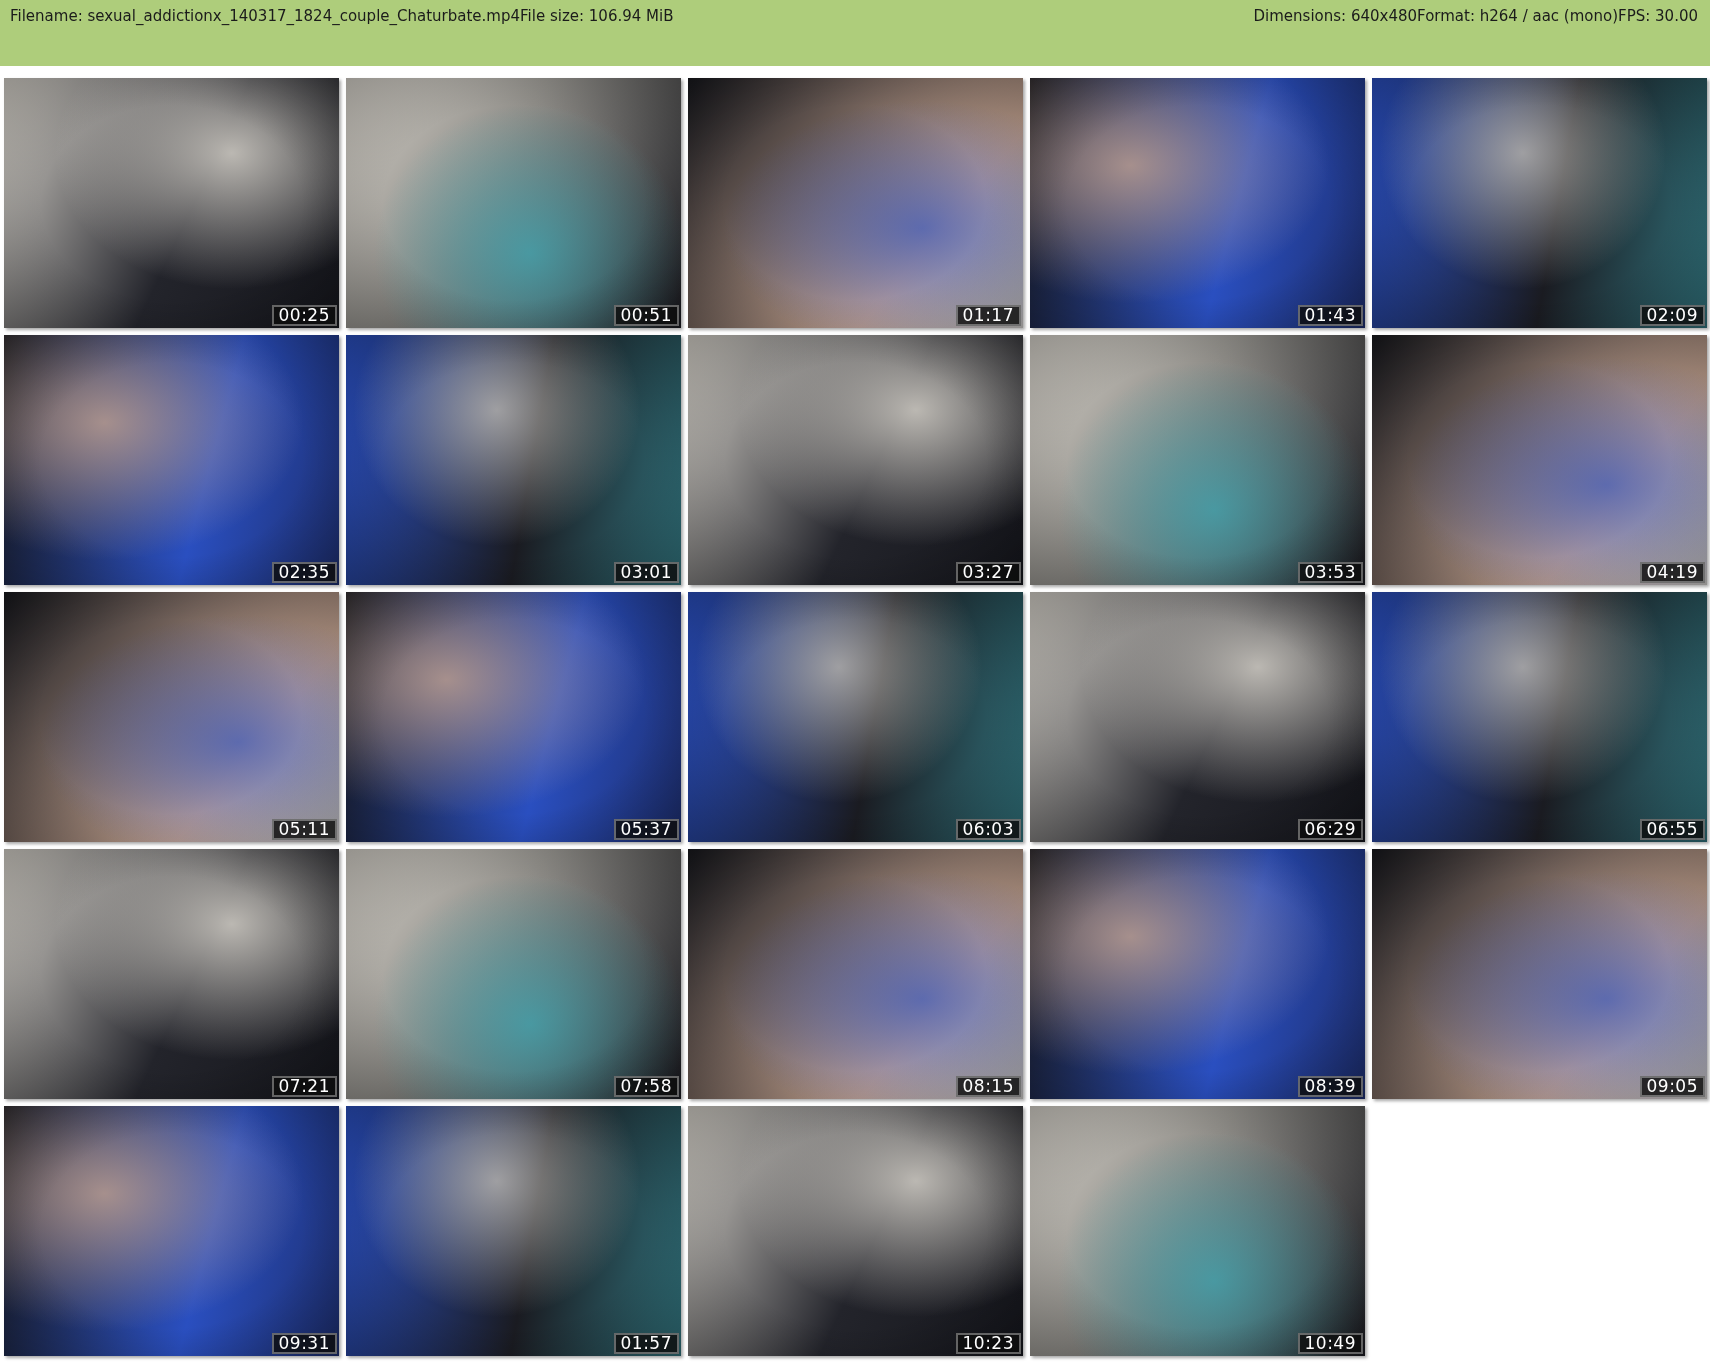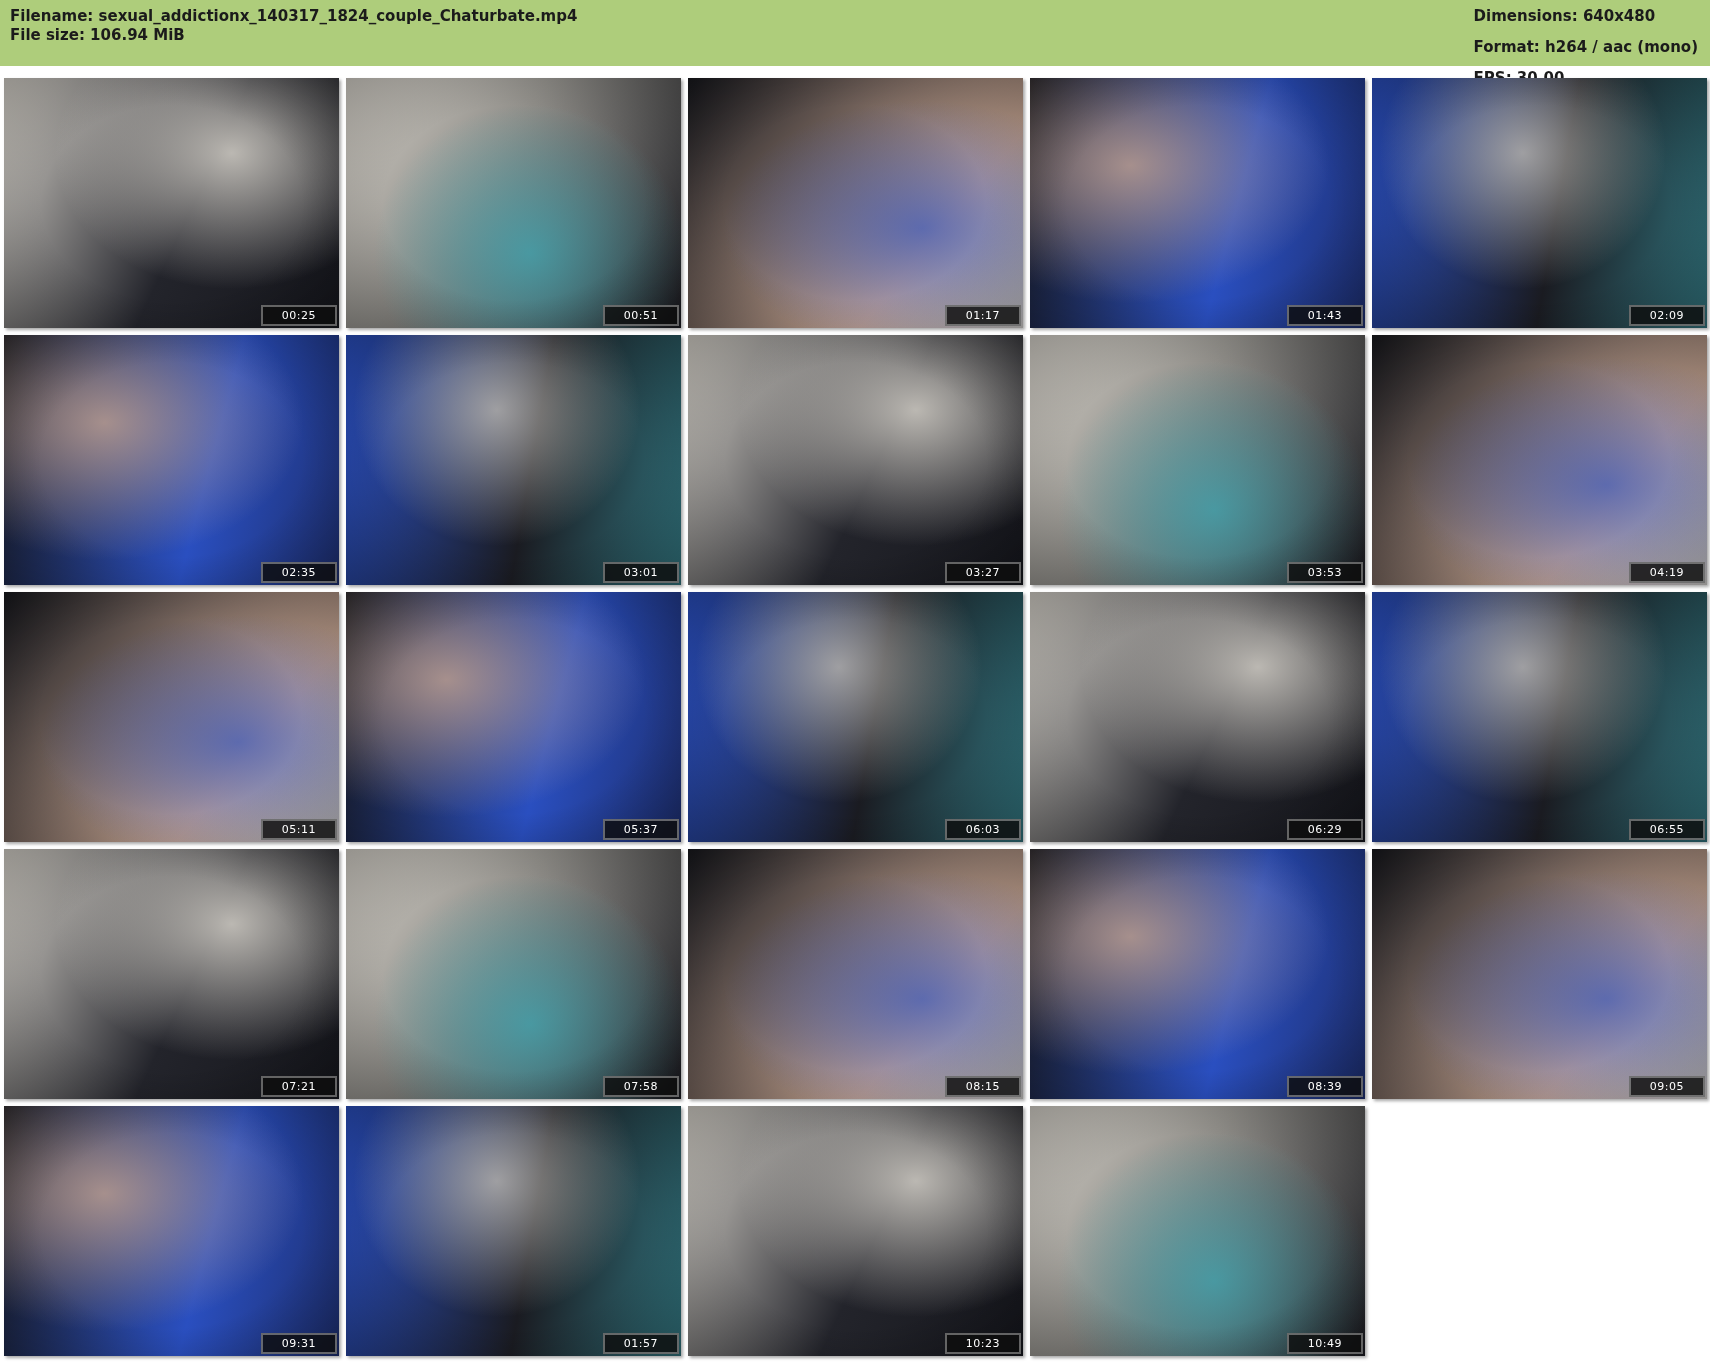--- a/index.html
+++ b/index.html
@@ -12,24 +12,24 @@
   
   .header-bar {
     width: 1710px; height: 66px;
     background: #aecd7b;
     display: flex;
     justify-content: space-between;
     align-items: flex-start;
     padding: 7px 12px 0 10px;
   }
   .meta-col {
-    display: flex; flex-direction: column;
-    font-size: 15px; line-height: 19px; color: #1b1b1b; font-weight: bold;
+    display: flex; flex-direction: row;
+    font-size: 15px; line-height: 19px; color: #1b1b1b;
   }
-  .meta-col.right { text-align: left; gap: 12px; }
+  .meta-col.right { text-align: left; }
   
   .thumb-grid {
     margin: 12px 0 0 4px;
     display: grid;
     grid-template-columns: repeat(5, 335px);
     grid-auto-rows: 250px;
     column-gap: 7px;
     row-gap: 7px;
     width: 1702px;
   }
@@ -61,22 +61,22 @@
     content: "";
     position: absolute; inset: 0;
     background: radial-gradient(ellipse at 50% 50%, rgba(0,0,0,0) 55%, rgba(0,0,0,0.30) 100%);
   }
   .ts-badge {
     position: absolute;
     right: 2px; bottom: 2px;
     background: rgba(14,14,14,0.82);
     border: 2px solid rgba(205,205,205,0.45);
     color: #ffffff;
-    font-size: 11px; line-height: 15px;
-    padding: 1px 19px;
+    font-size: 17px; line-height: 15px;
+    padding: 1px 5px;
     letter-spacing: 0.5px;
   }
 </style>
 </head>
 <body>
 
 <div class="header-bar">
   <div class="meta-col left">
     <span>Filename: sexual_addictionx_140317_1824_couple_Chaturbate.mp4</span>
     <span>File size: 106.94 MiB</span>

